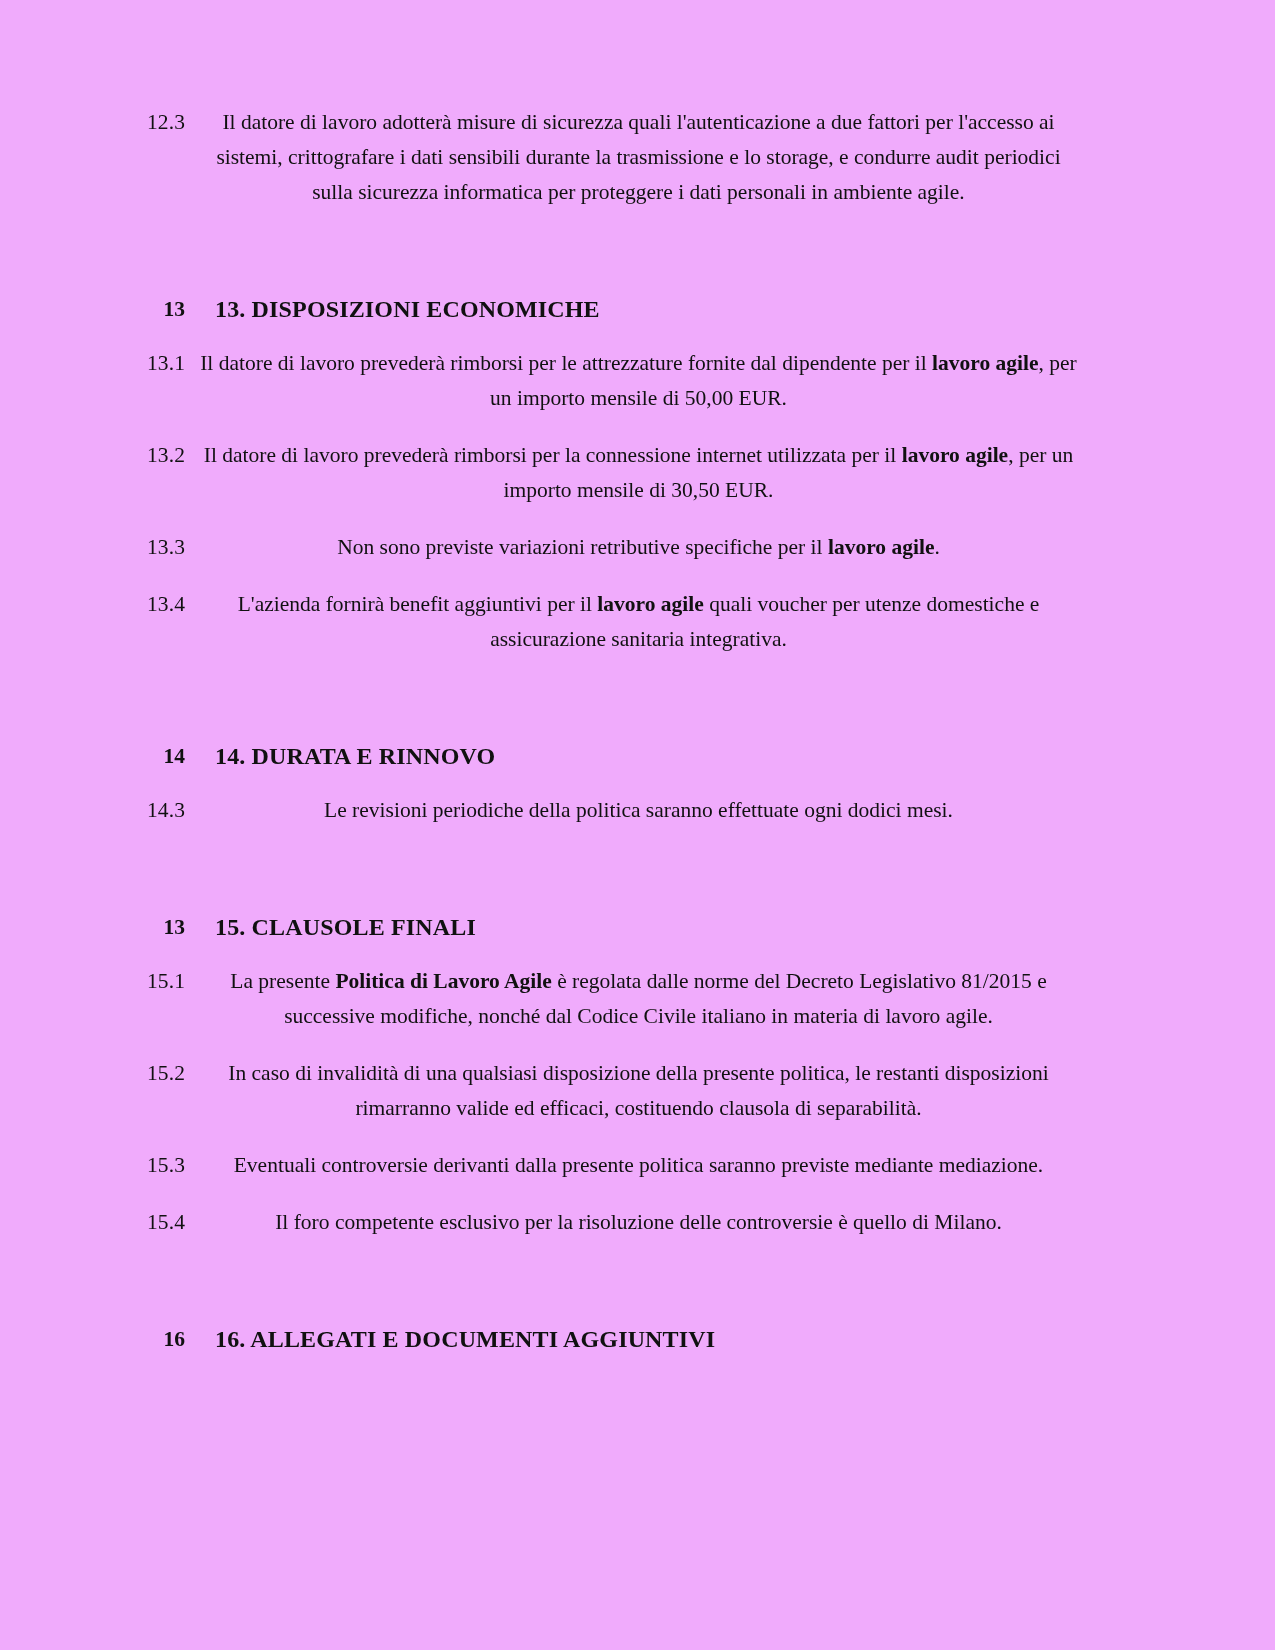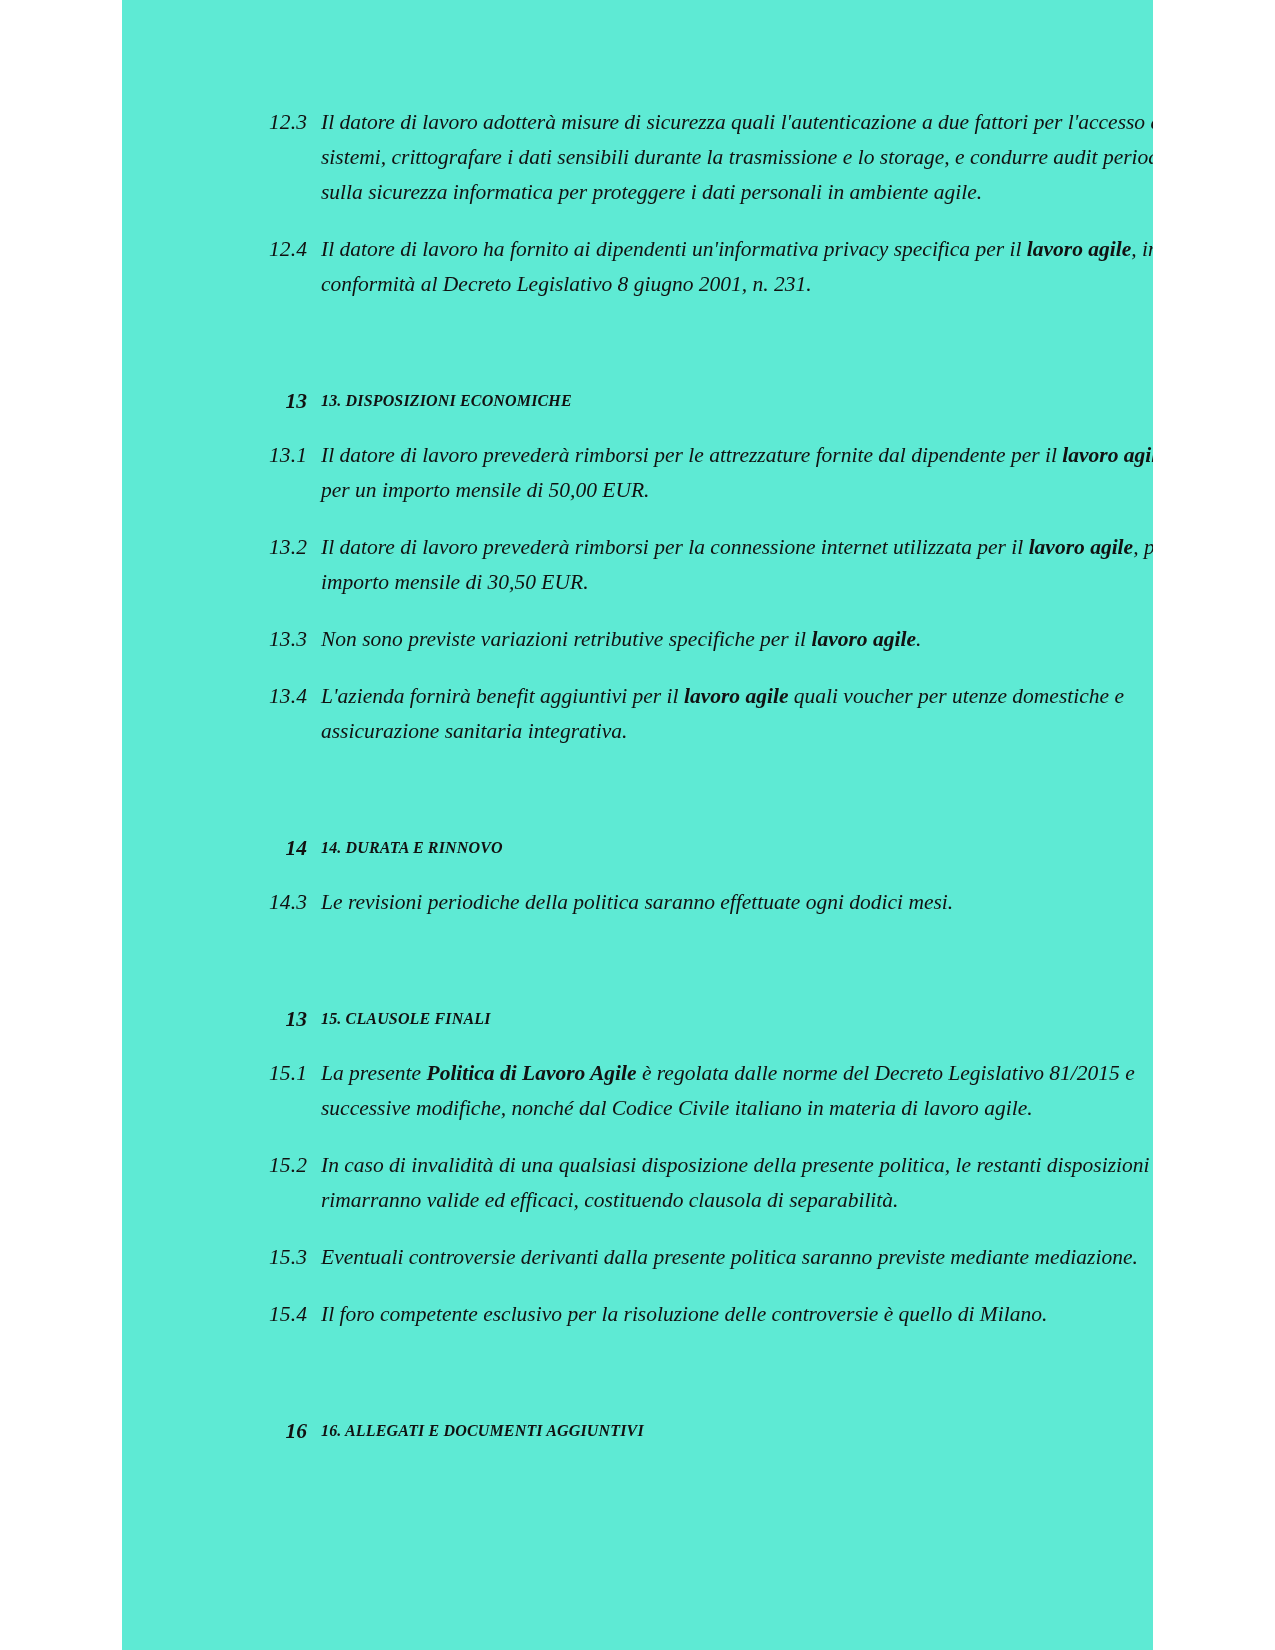--- a/index.html
+++ b/index.html
@@ -8,28 +8,27 @@
     padding: 0;
     background: #ffffff;
   }
   body {
     font-family: "Liberation Serif", "DejaVu Serif", serif;
     color: #111111;
     -webkit-font-smoothing: antialiased;
   }
   .page {
     position: relative;
-    width: 1031px;
+    width: 1275px;
     height: 1650px;
     margin: 0 auto;
-    background: #5eead4;
+    background: #f0abfc;
     box-sizing: border-box;
     padding: 105px 185px 0 133px;
     overflow: hidden;
-    font-style: italic;
   }
   .doc-body {
     width: 945px;
   }
 
   
   .clause {
     display: flex;
     align-items: flex-start;
     margin: 0 0 22px 0;
@@ -41,21 +40,21 @@
     font-size: 21.5px;
     line-height: 35px;
     letter-spacing: 0.1px;
     white-space: nowrap;
   }
   .clause-text {
     flex: 1 1 auto;
     margin-left: 14px;
     font-size: 21.5px;
     line-height: 35px;
-    text-align: left;
+    text-align: center;
     hyphens: none;
   }
   .clause-text b {
     font-weight: 700;
   }
 
   
   .section-head {
     display: flex;
     align-items: center;
@@ -64,42 +63,38 @@
   .section-head .sec-num {
     flex: 0 0 52px;
     width: 52px;
     text-align: right;
     font-size: 21.5px;
     line-height: 34px;
     font-weight: 700;
   }
   .section-head .sec-title {
     flex: 1 1 auto;
-    margin-left: 14px;
-    font-size: 16px;
+    margin-left: 30px;
+    font-size: 24px;
     line-height: 34px;
     font-weight: 700;
     letter-spacing: 0.15px;
   }
 
   
   .gap-lg { height: 60px; }
 </style>
 </head>
 <body>
 
 <div class="page">
   <div class="doc-body" id="doc-body">
       <div class="clause">
         <div class="clause-num">12.3</div>
         <div class="clause-text"><span>Il datore di lavoro adotterà misure di sicurezza quali l'autenticazione a due fattori per l'accesso ai sistemi, crittografare i dati sensibili durante la trasmissione e lo storage, e condurre audit periodici sulla sicurezza informatica per proteggere i dati personali in ambiente agile.</span></div>
-      </div>
-      <div class="clause">
-        <div class="clause-num">12.4</div>
-        <div class="clause-text"><span>Il datore di lavoro ha fornito ai dipendenti un'informativa privacy specifica per il </span><b>lavoro agile</b><span>, in conformità al Decreto Legislativo 8 giugno 2001, n. 231.</span></div>
       </div>
       <div class="gap-lg"></div>
       <div class="section-head">
         <div class="sec-num">13</div>
         <div class="sec-title">13. DISPOSIZIONI ECONOMICHE</div>
       </div>
       <div class="clause">
         <div class="clause-num">13.1</div>
         <div class="clause-text"><span>Il datore di lavoro prevederà rimborsi per le attrezzature fornite dal dipendente per il </span><b>lavoro agile</b><span>, per un importo mensile di 50,00 EUR.</span></div>
       </div>

